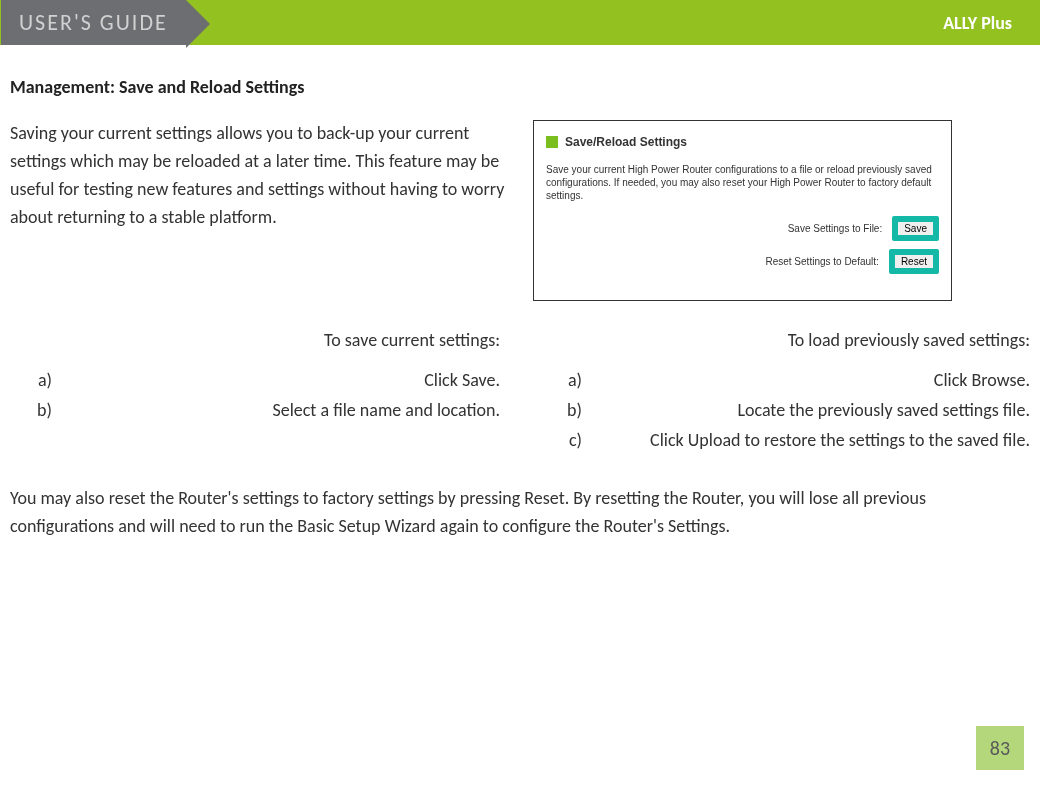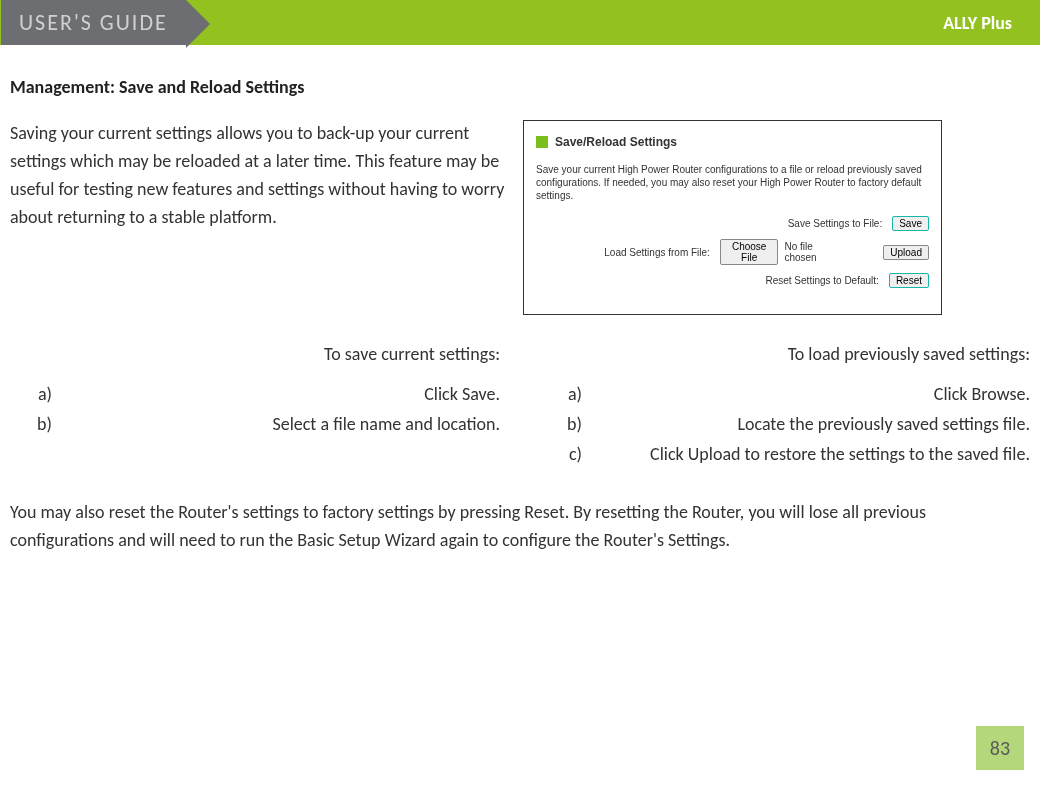--- a/index.html
+++ b/index.html
@@ -58,21 +58,21 @@
       padding: 28px 10px 0 10px;
     }
     .section-title {
       font-weight: bold;
       font-size: 18px;
       color: #222;
       margin-bottom: 22px;
     }
     .top-row {
       display: flex;
-      gap: 18px;
+      gap: 28px;
       margin-bottom: 28px;
     }
     .top-text {
       width: 495px;
       font-size: 18px;
       color: #333;
       line-height: 1.55;
     }
     .inset-panel {
       width: 419px;
@@ -116,21 +116,21 @@
       padding-right: 10px;
     }
     .inset-controls {
       display: flex;
       align-items: center;
       gap: 6px;
     }
     .btn-small {
       font-size: 10px;
       padding: 1px 6px;
-      border: 1px solid #14b8a6;
+      border: 6px solid #14b8a6;
       background: #efefef;
       border-radius: 2px;
     }
     .btn-file {
       font-size: 10px;
       padding: 1px 6px;
       border: 1px solid #888;
       background: #efefef;
       border-radius: 2px;
     }
@@ -223,28 +223,20 @@
       </div>
       <div class="inset-desc">Save your current High Power Router configurations to a file or reload previously saved configurations. If needed, you may also reset your High Power Router to factory default settings.</div>
 
       <div class="inset-row">
         <div class="inset-label">Save Settings to File:</div>
         <div class="inset-controls">
           <button class="btn-small">Save</button>
         </div>
       </div>
 
-      <div class="inset-row">
-        <div class="inset-label">Load Settings from File:</div>
-        <div class="inset-controls">
-          <button class="btn-file">Choose File</button>
-          <span class="file-status">No file chosen</span>
-          <button class="btn-upload">Upload</button>
-        </div>
-      </div>
 
       <div class="inset-row">
         <div class="inset-label">Reset Settings to Default:</div>
         <div class="inset-controls">
           <button class="btn-small">Reset</button>
         </div>
       </div>
     </div>
   </div>
 

